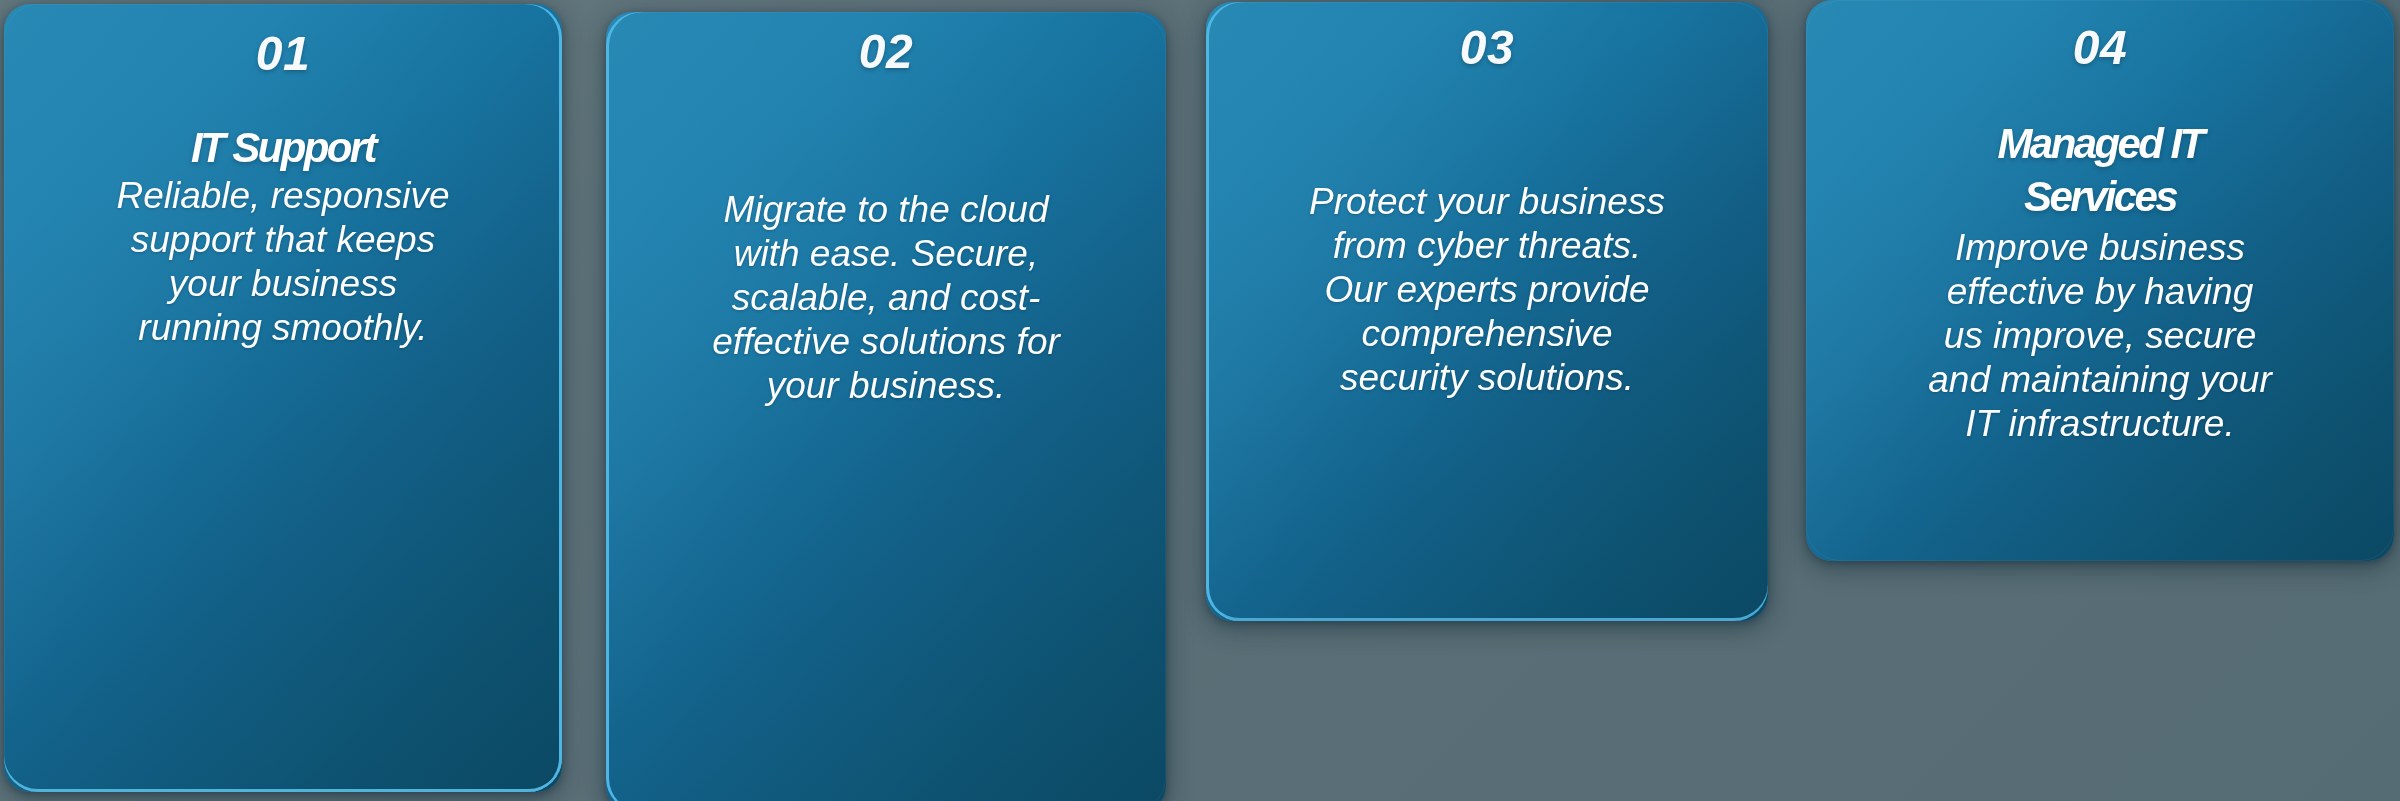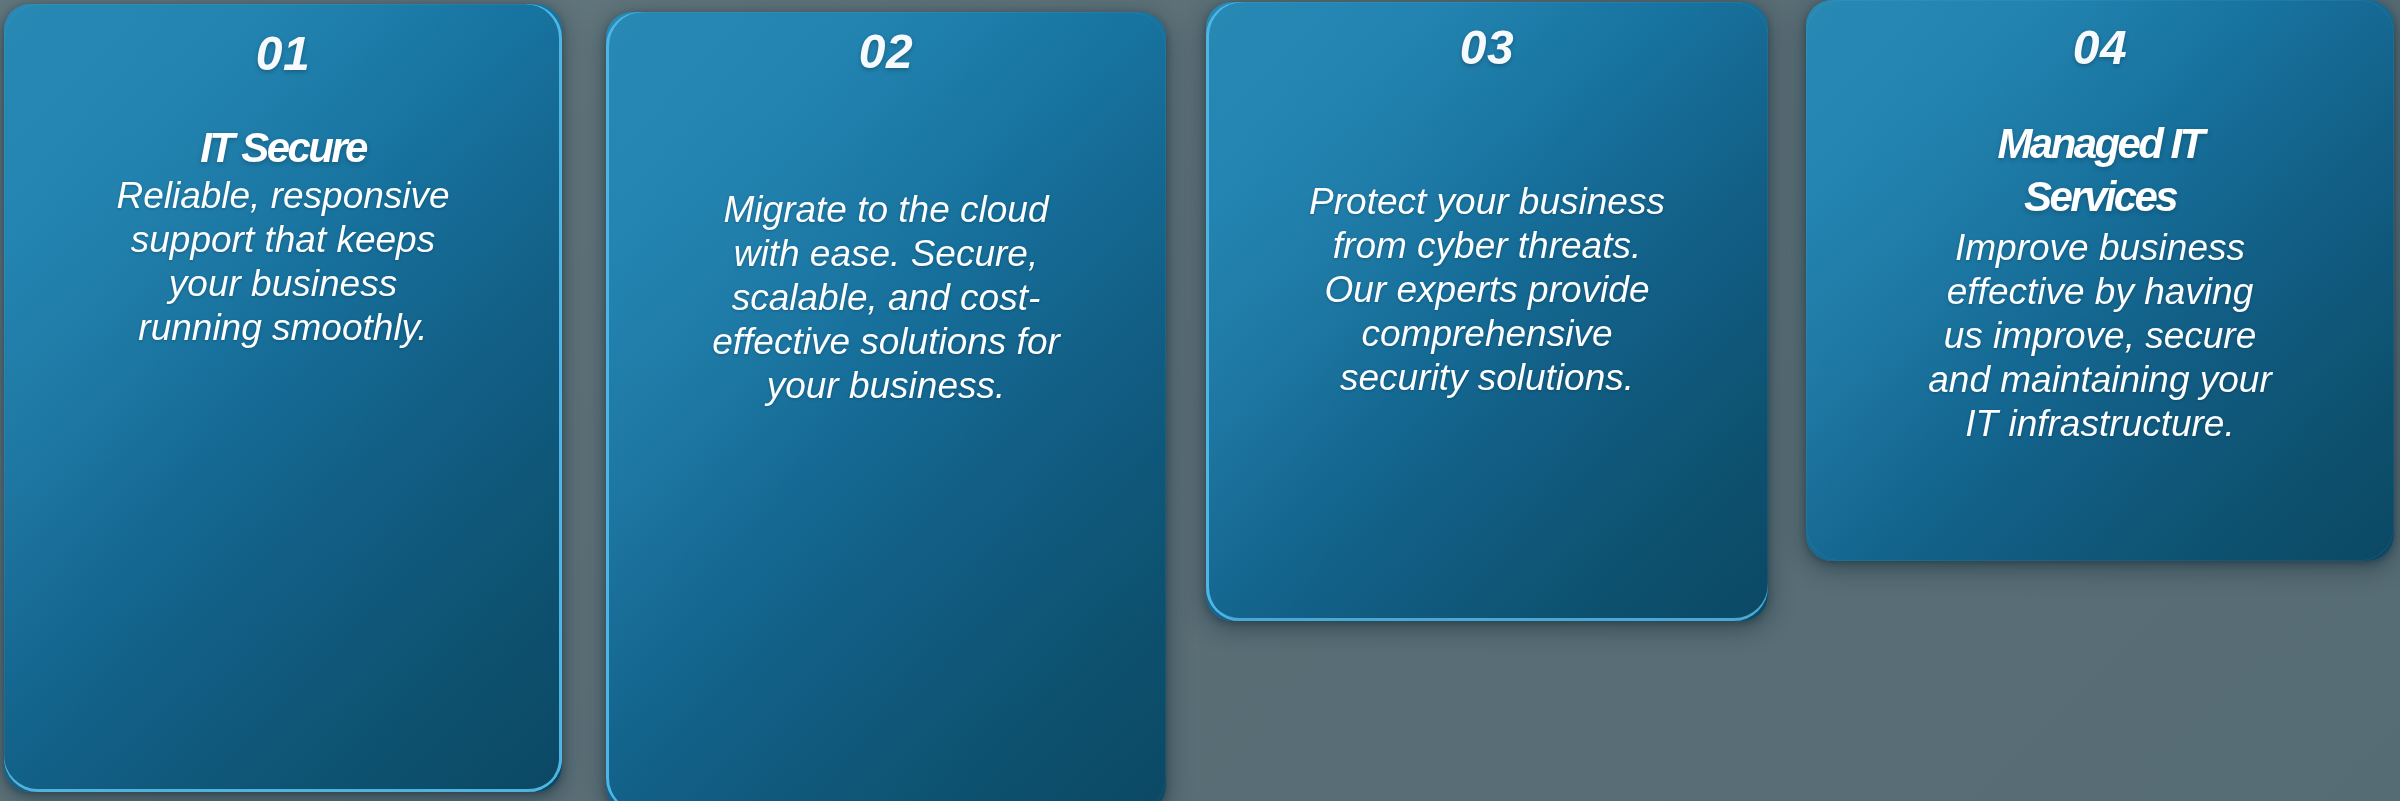--- a/index.html
+++ b/index.html
@@ -155,21 +155,21 @@
 </style>
 </head>
 <body>
 
 <div id="stage">
 
   <div class="card" id="card-1">
     <span class="rim rim-right-bottom"></span>
     <div class="card-inner">
       <div class="card-number">01</div>
-      <div class="card-title" style="white-space: pre-line;">IT Secure</div>
+      <div class="card-title" style="white-space: pre-line;">IT Support</div>
       <div class="card-body">Reliable, responsive
 support that keeps
 your business
 running smoothly.</div>
     </div>
   </div>
 
   <div class="card" id="card-2">
     <span class="rim rim-left"></span>
     <div class="card-inner">

